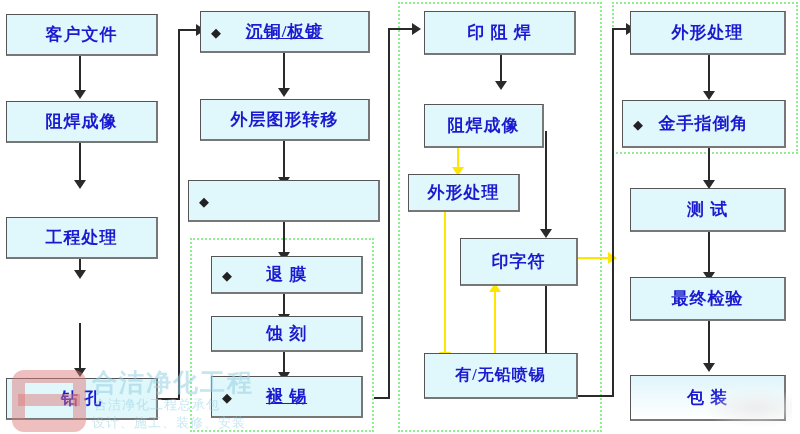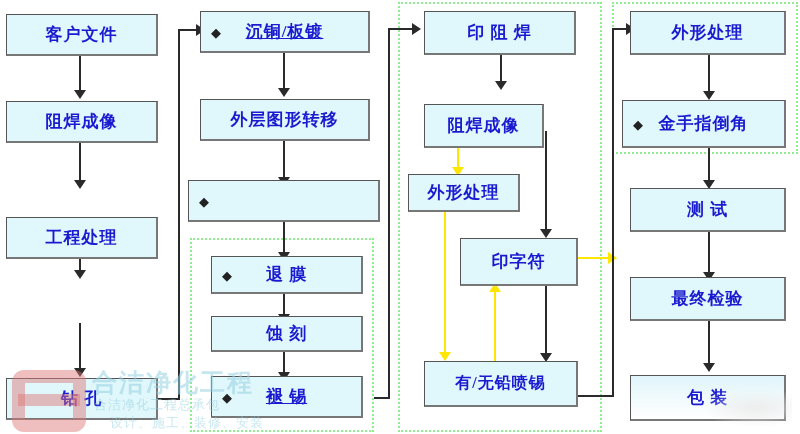--- a/index.html
+++ b/index.html
@@ -48,21 +48,21 @@
 
   
   #wm{position:absolute;left:4px;top:362px;width:260px;height:72px;pointer-events:none;}
   #wm .wm-mark{
     position:absolute;left:8px;top:8px;width:74px;height:62px;
     border:13px solid rgba(222,120,120,.48);border-radius:12px;box-sizing:border-box;
   }
   #wm .wm-bar{position:absolute;left:14px;top:32px;width:62px;height:12px;background:rgba(222,120,120,.48);}
   #wm .wm-t1{position:absolute;left:88px;top:4px;font-size:25px;font-weight:bold;color:rgba(150,210,225,.55);letter-spacing:2px;font-family:"DejaVu Sans",sans-serif;}
   #wm .wm-t2{position:absolute;left:90px;top:34px;font-size:13px;color:rgba(150,210,225,.55);letter-spacing:1px;font-family:"DejaVu Sans",sans-serif;}
-  #wm .wm-t3{position:absolute;left:106px;top:52px;font-size:13px;color:rgba(150,210,225,.5);letter-spacing:1px;font-family:"DejaVu Sans",sans-serif;}
+  #wm .wm-t3{position:absolute;left:88px;top:52px;font-size:13px;color:rgba(150,210,225,.5);letter-spacing:1px;font-family:"DejaVu Sans",sans-serif;}
   #wm2{position:absolute;right:8px;bottom:6px;width:90px;height:40px;background:radial-gradient(ellipse at 60% 50%,rgba(235,235,235,.9),rgba(255,255,255,0) 70%);pointer-events:none;}
 </style>
 </head>
 <body>
 
 <div id="canvas">
 
   <div class="group" style="left:190px;top:238px;width:184px;height:194px;"></div>
   <div class="group" style="left:398px;top:2px;width:204px;height:430px;"></div>
   <div class="group" style="left:612px;top:2px;width:186px;height:152px;"></div>
@@ -182,21 +182,21 @@
   </div>
   <div class="box" style="left:424px;top:104px;width:120px;height:44px;">
     <span class="lbl">阻焊成像</span>
   </div>
   <div class="box" style="left:408px;top:174px;width:112px;height:38px;">
     <span class="lbl">外形处理</span>
   </div>
   <div class="box" style="left:460px;top:238px;width:118px;height:48px;">
     <span class="lbl">印字符</span>
   </div>
-  <div class="box wide" style="left:424px;top:361px;width:154px;height:46px;">
+  <div class="box wide" style="left:424px;top:353px;width:154px;height:46px;">
     <span class="lbl">有/无铅喷锡</span>
   </div>
 
   <div class="box" style="left:630px;top:11px;width:156px;height:44px;">
     <span class="lbl">外形处理</span>
   </div>
   <div class="box" style="left:622px;top:100px;width:164px;height:48px;">
     <span class="bullet">◆</span>
     <span class="lbl">金手指倒角</span>
   </div>

